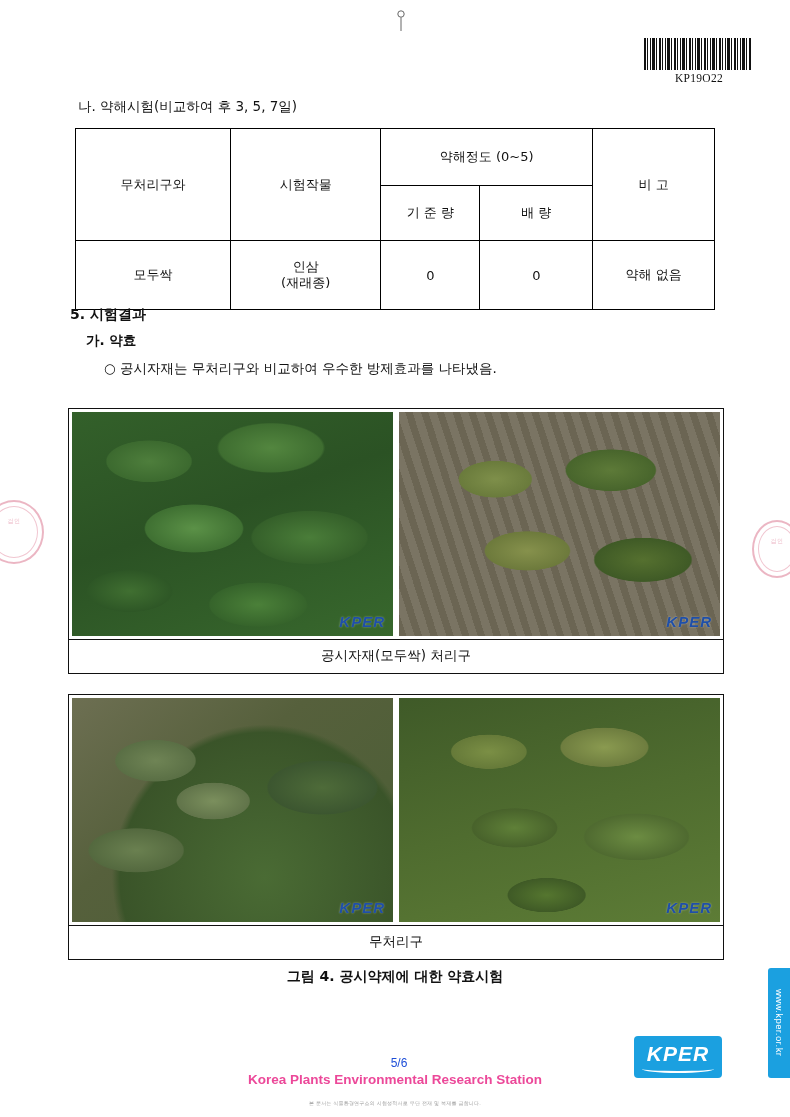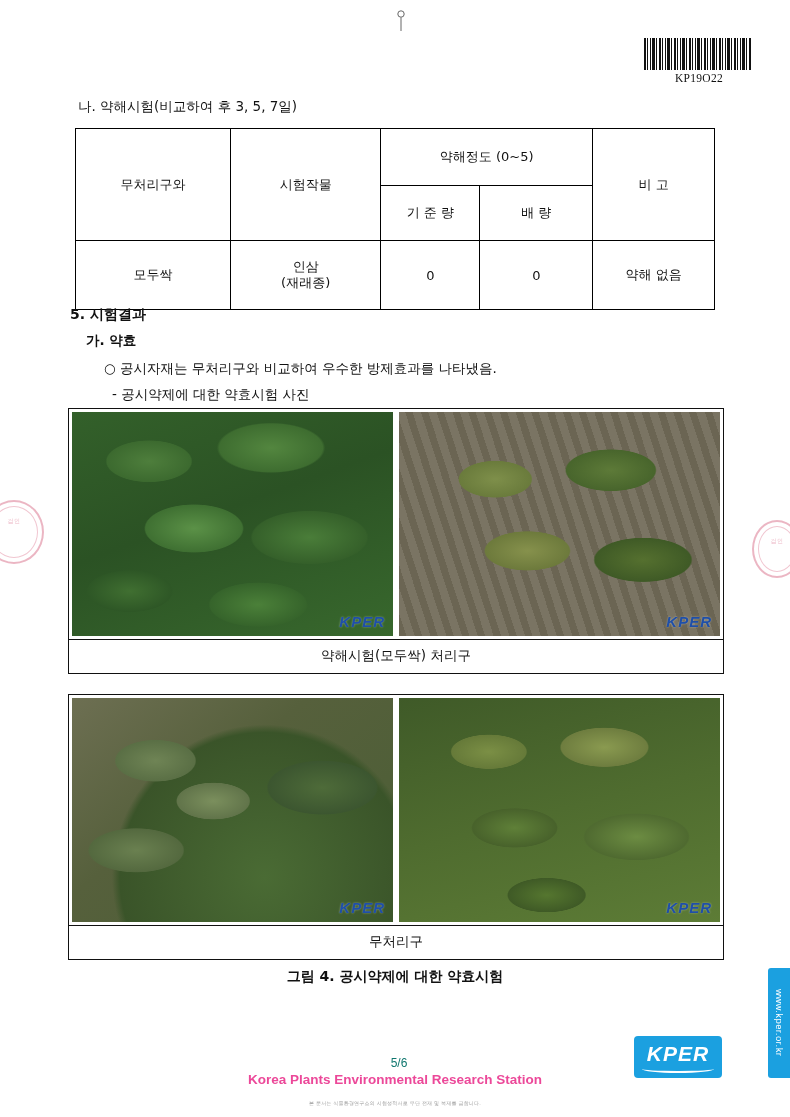--- a/index.html
+++ b/index.html
@@ -156,21 +156,21 @@
     border-bottom:2px solid #fff;border-radius:0 0 50% 50%;
   }
   .side-tab{
     position:absolute;right:0;top:968px;width:22px;height:110px;
     background:#1ba0e0;border-radius:3px 0 0 3px;
     color:#fff;font-family:"Liberation Sans",sans-serif;font-size:9.5px;
     writing-mode:vertical-rl;text-align:center;line-height:22px;letter-spacing:.4px;
   }
   .pageno{
     position:absolute;left:8px;right:0;top:1056px;text-align:center;
-    font-size:12px;color:#0f766e;font-family:"Liberation Sans",sans-serif;
+    font-size:12px;color:#1d4ed8;font-family:"Liberation Sans",sans-serif;
   }
   .footline{
     position:absolute;left:0;right:0;top:1072px;text-align:center;
     font-size:13.5px;font-weight:bold;color:#ec4899;
     font-family:"Liberation Sans",sans-serif;
   }
   .microtext{
     position:absolute;left:0;right:0;top:1100px;text-align:center;
     font-size:5px;color:#9a9a9a;letter-spacing:.2px;
     font-family:"DejaVu Sans",sans-serif;
@@ -223,32 +223,31 @@
       <td>0</td>
       <td>0</td>
       <td>약해 없음</td>
     </tr>
   </tbody>
     </table>
 
   <div class="sec5 ko">5. 시험결과</div>
   <div class="sec5-ga ko">가. 약효</div>
   <div class="bullet-o ko">○ 공시자재는 무처리구와 비교하여 우수한 방제효과를 나타냈음.</div>
-  <div class="bullet-dash ko">- 공시약제에 대한 약효시험 사진</div>
 
   <div class="figbox fig1">
     <div class="photos">
       <div class="photo p-a">
         <span class="wm">KPER</span>
       </div>
       <div class="photo p-b">
         <span class="wm">KPER</span>
       </div>
     </div>
-    <div class="cap ko">약해시험(모두싹) 처리구</div>
+    <div class="cap ko">공시자재(모두싹) 처리구</div>
   </div>
 
   <div class="figbox fig2">
     <div class="photos">
       <div class="photo p-c">
         <span class="wm">KPER</span>
       </div>
       <div class="photo p-d">
         <span class="wm">KPER</span>
       </div>

